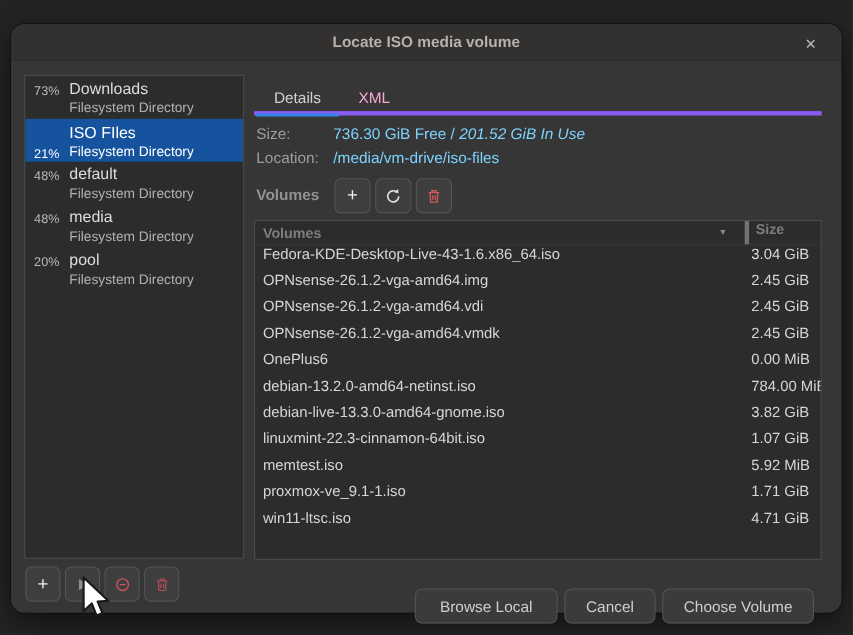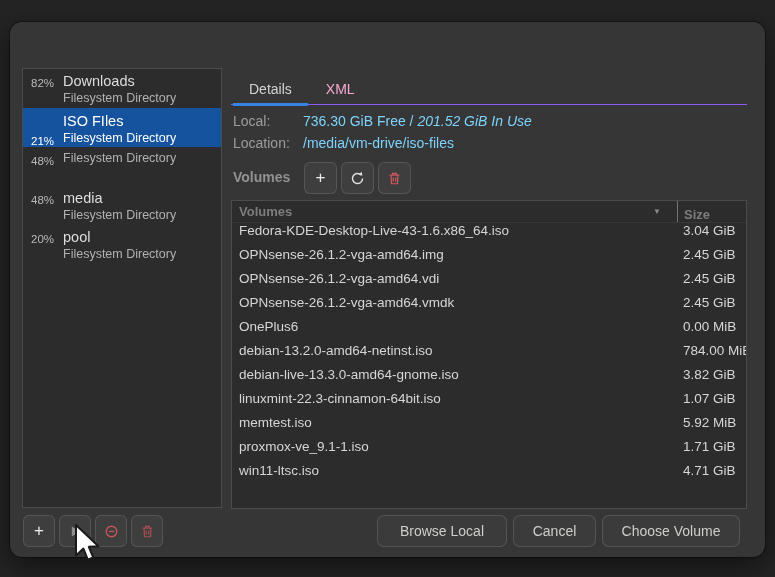--- a/index.html
+++ b/index.html
@@ -38,21 +38,21 @@
   .prow { display:flex; height:39px; padding:3px 0 0 8px; cursor:default; }
   .prow.sel { background:#15539e;align-items:flex-end; }
   .ppct { width:32px; font-size:11.5px; color:#b9b9b9; padding-top:5px; }
   .pinfo { display:flex; flex-direction:column; overflow:hidden; }
   .pname { font-size:14.5px; color:#dddddd; line-height:18px; white-space:nowrap; }
   .ptype { font-size:12.5px; color:#b1b1b1; line-height:17px; white-space:nowrap; }
   .prow.sel .ppct, .prow.sel .pname, .prow.sel .ptype { color:#ffffff; }
   
   .tabstrip {
     position:absolute; left:221px; top:54px; width:516px; height:29px;
-    border-bottom:1px solid #8b5cf6; display:flex;
+    border-bottom:4px solid #8b5cf6; display:flex;
   }
   .tab {
     padding:5px 16px 0 16px; margin-left:2px; font-size:14px; color:#f9a8d4;
     position:relative; cursor:default; height:29px;
   }
   .tab.active { color:#d2d2d2; }
   .tab.active::after {
     content:""; position:absolute; left:0; right:0; bottom:-1px; height:3px;
     background:var(--accent,#3584e4);
   }
@@ -76,68 +76,73 @@
   .sbtn svg { display:block; }
   .plus-glyph { font-size:17px; font-weight:400; color:#ececec; line-height:1; margin-top:-1px; }
   
   .vtable { left:221px; top:178px; width:516px; height:309px; overflow:hidden; }
   .thead {
     display:flex; height:22px; font-size:13px; font-weight:bold; color:#7d7d7d;
     border-bottom:1px solid #383838; align-items:center;
   }
   .thead .hname { flex:1; padding-left:7px; display:flex; align-items:center; justify-content:space-between; overflow:hidden; }
   .sort-arrow { font-size:8px; color:#8a8a8a; padding-right:16px; }
-  .thead .hsize { width:69px; border-left:1px solid #737373; padding-left:6px; height:100%; display:flex; align-items:flex-end; }
+  .thead .hsize { width:69px; border-left:4px solid #737373; padding-left:6px; height:100%; display:flex; align-items:flex-start; }
   .trow { display:flex; height:24px; font-size:13.5px; color:#d6d6d6; align-items:flex-start; cursor:default; }
   .trow.sel { background:#15539e; color:#ffffff; }
   .tcell { white-space:nowrap; overflow:hidden; }
   .tcell.name { flex:1; padding-left:7px; }
   .tcell.size { width:69px; padding-left:6px; }
   
   .pool-tools { position:absolute; left:13px; top:493px; display:flex; gap:4px; }
   .pool-tools .sbtn { width:32px; }
   
   .btn {
-    position:absolute; top:493px; height:32px; background:#3b3b3b;
+    position:absolute; top:513px; height:32px; background:#3b3b3b;
     border:1px solid rgba(255,255,255,.13); border-radius:7px;
     font-size:14px; color:#cfcecb; display:flex; align-items:center; justify-content:center;
     cursor:default;
   }
   .btn-browse { left:367px; width:130px; }
   .btn-cancel { left:503px; width:83px;text-align:right; }
   .btn-choose { left:592px; width:138px; }
   
   .cursor { position:absolute; left:72px; top:523px; width:30px; height:42px; pointer-events:none; z-index:10; }
 </style>
 </head>
 <body>
 
 <div class="dialog">
 
+  <div class="titlebar">
+    <span class="title">Locate ISO media volume</span>
+    <span class="close-btn">×</span>
+  </div>
 
   <div class="panel pool-list">
   <div class="prow">
-    <span class="ppct">82%</span>
+    <span class="ppct">73%</span>
     <span class="pinfo">
       <span class="pname">Downloads</span>
       <span class="ptype">Filesystem Directory</span>
     </span>
   </div>
 
   <div class="prow sel">
     <span class="ppct">21%</span>
     <span class="pinfo">
       <span class="pname">ISO FIles</span>
       <span class="ptype">Filesystem Directory</span>
     </span>
   </div>
 
   <div class="prow">
     <span class="ppct">48%</span>
     <span class="pinfo">
+      <span class="pname">default</span>
       <span class="ptype">Filesystem Directory</span>
     </span>
   </div>
 
   <div class="prow">
     <span class="ppct">48%</span>
     <span class="pinfo">
       <span class="pname">media</span>
       <span class="ptype">Filesystem Directory</span>
     </span>
@@ -151,21 +156,21 @@
     </span>
   </div>
 </div>
 
   <div class="tabstrip">
     <div class="tab active">Details</div>
     <div class="tab">XML</div>
   </div>
 
   <div class="kvrow row-size">
-    <span class="k">Local:</span><span class="v"><span>736.30 GiB Free / </span><i>201.52 GiB In Use</i></span>
+    <span class="k">Size:</span><span class="v"><span>736.30 GiB Free / </span><i>201.52 GiB In Use</i></span>
   </div>
   <div class="kvrow row-loc">
     <span class="k">Location:</span><span class="v">/media/vm-drive/iso-files</span>
   </div>
 
   <div class="vol-head">Volumes</div>
   <div class="vol-tools">
     <div class="sbtn">
       <span class="plus-glyph">+</span>
     </div>

